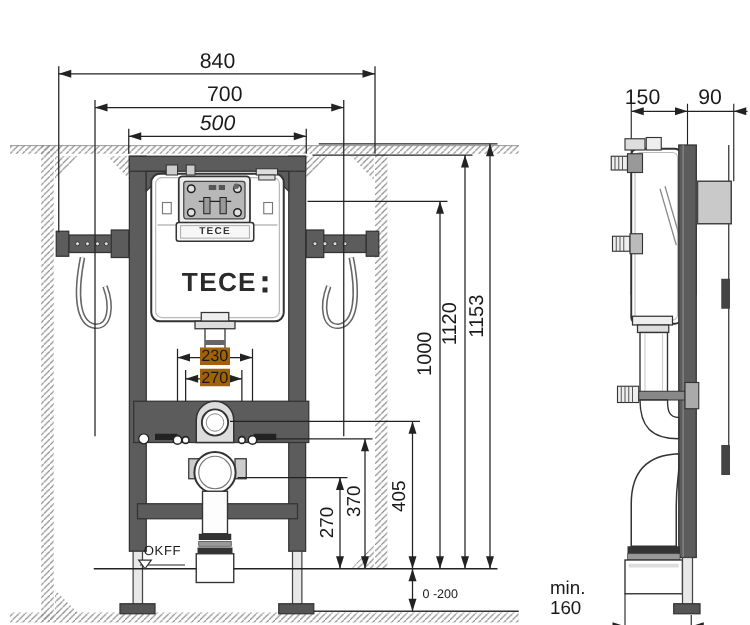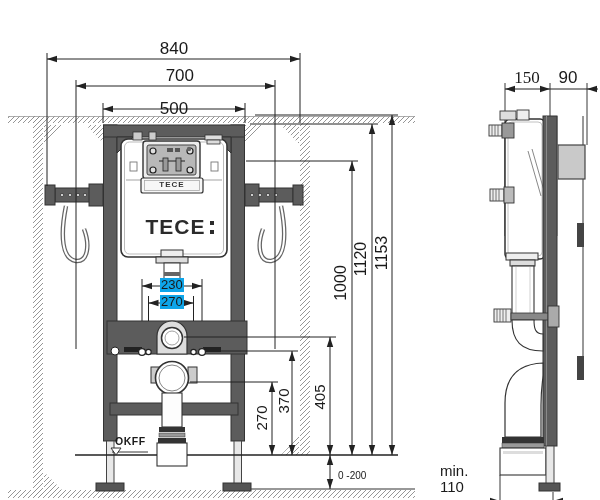--- a/index.html
+++ b/index.html
@@ -2,26 +2,26 @@
 <html><head>
 <meta charset="utf-8">
 <style>
   html,body{margin:0;padding:0;background:#fff;}
   #stage{position:relative;width:600px;height:500px;background:#ffffff;overflow:hidden;
          font-family:"Liberation Sans", sans-serif;color:#1a1a1a;margin-top:31px;}
   #art{position:absolute;left:0;top:0;}
   .lbl{position:absolute;font-size:10px;color:#1a1a1a;line-height:1.05;white-space:nowrap;}
   .big{font-size:17px;}
   .dimh{width:40px;text-align:center;}
-  .gap{background:#0ea5e9;padding:0 1px;text-align:center;}
+  .gap{background:#a16207;padding:0 1px;text-align:center;}
   .rot{position:absolute;width:50px;height:16px;display:flex;align-items:center;justify-content:center;
        transform:rotate(-90deg);font-size:16px;white-space:nowrap;}
   .rot.sm{font-size:15px;}
   .sm13{font-size:13px;}
-  .okff{font-size:10.5px;letter-spacing:0.5px;font-weight:bold;}
+  .okff{font-size:10.5px;letter-spacing:0.5px;}
   .tece-logo{position:absolute;left:142px;top:184px;width:76px;height:24px;display:flex;
              align-items:center;justify-content:center;font-weight:800;font-size:21px;
              letter-spacing:1px;color:#2b2b2b;}
   .tece-mark{display:inline-block;position:relative;width:6px;height:15px;margin-left:3px;}
   .tece-mark::before{content:"";position:absolute;left:1px;top:1px;width:4px;height:4px;background:#2b2b2b;}
   .tece-mark::after{content:"";position:absolute;left:1px;bottom:1px;width:4px;height:4px;background:#2b2b2b;}
   .plate-txt{position:absolute;left:141px;top:149px;width:62px;text-align:center;
              font-size:8px;font-weight:bold;letter-spacing:1px;color:#333;}
   .minlbl{position:absolute;width:44px;text-align:left;font-size:15px;}
 </style>
@@ -291,39 +291,39 @@
     <line x1="500" y1="444" x2="500" y2="474" stroke="#222" stroke-width="0.9"></line>
     <line x1="553" y1="461" x2="553" y2="474" stroke="#222" stroke-width="0.9"></line>
     <line x1="478" y1="470" x2="574" y2="470" stroke="#222" stroke-width="1"></line>
     <polygon points="500,470 490,466.8 490,473.2" fill="#222"></polygon>
     <polygon points="553,470 563,466.8 563,473.2" fill="#222"></polygon>
   </g>
 </svg>
 
 <div class="lbl big dimh" style="left:154px;top:9px;">840</div>
 <div class="lbl big dimh" style="left:154px;top:36px;text-align:right;">700</div>
-<div class="lbl big dimh" style="left:154px;top:69px;">500</div>
+<div class="lbl big dimh" style="left:154px;top:59px;font-style:italic;">500</div>
 
 <div class="lbl sm13 gap" style="left:160px;top:247px;">230</div>
 <div class="lbl sm13 gap" style="left:160px;top:264px;">270</div>
 
 <div class="rot sm" style="left:236px;top:379px;">270</div>
 <div class="rot sm" style="left:258px;top:362px;">370</div>
 <div class="rot sm" style="left:294px;top:358px;">405</div>
 <div class="rot" style="left:316px;top:244px;">1000</div>
 <div class="rot" style="left:336px;top:220px;">1120</div>
 <div class="rot" style="left:357px;top:214px;">1153</div>
 
 <div class="lbl" style="left:338px;top:440px;">0 -200</div>
 <div class="lbl okff" style="left:115px;top:405px;">OKFF</div>
 
 <div class="tece-logo">
       <span>TECE</span>
       <span class="tece-mark"></span>
     </div>
 <div class="plate-txt">TECE</div>
 
-<div class="lbl big dimh" style="left:507px;top:38px;width:40px;font-family:Liberation Serif, serif;">150</div>
+<div class="lbl big dimh" style="left:494px;top:38px;width:40px;">150</div>
 <div class="lbl big dimh" style="left:548px;top:38px;width:40px;">90</div>
 <div class="minlbl" style="left:440px;top:431px;">min.</div>
-<div class="minlbl" style="left:440px;top:447px;">110</div>
+<div class="minlbl" style="left:440px;top:447px;">160</div>
 
 </div>
 
 </body></html>

